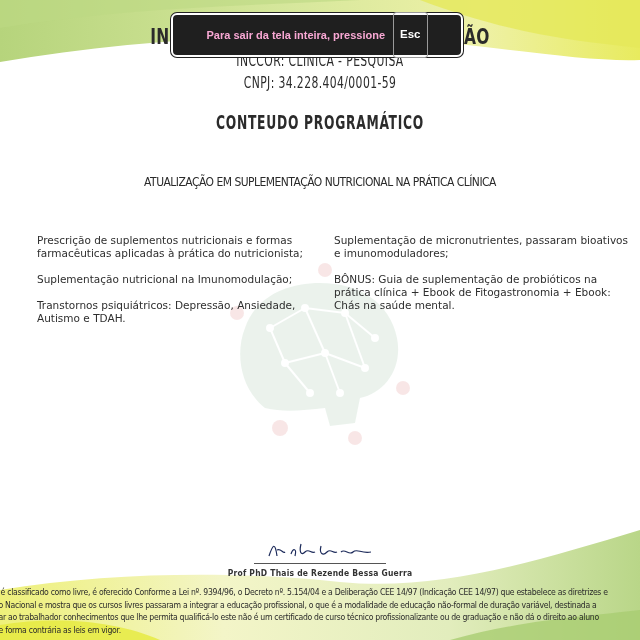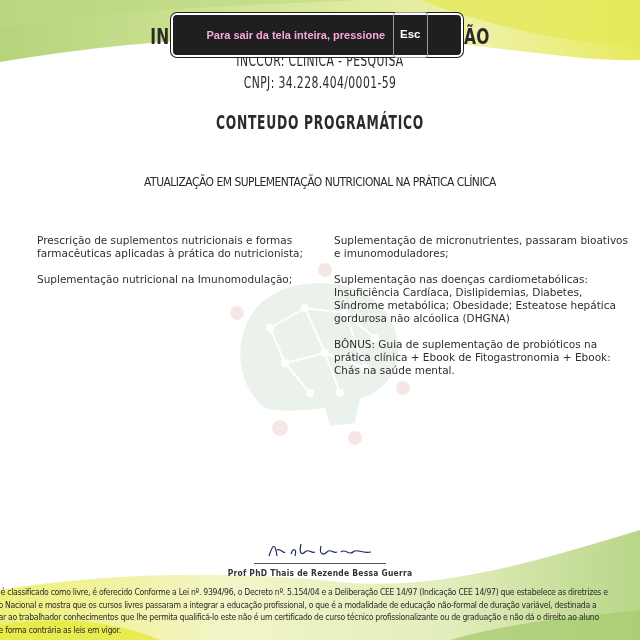--- a/index.html
+++ b/index.html
@@ -120,24 +120,24 @@
 <div class="header-line inst-title">INSTITUTO DE ENSINO E INTEGRAÇÃO</div>
 <div class="header-line inst-sub">INCCOR: CLINICA - PESQUISA</div>
 <div class="header-line inst-cnpj">CNPJ: 34.228.404/0001-59</div>
 <div class="header-line section-title">CONTEUDO PROGRAMÁTICO</div>
 
 <div class="course-title">ATUALIZAÇÃO EM SUPLEMENTAÇÃO NUTRICIONAL NA PRÁTICA CLÍNICA</div>
 
 <div class="col col-left">
   <p>Prescrição de suplementos nutricionais e formas farmacêuticas aplicadas à prática do nutricionista;</p>
   <p>Suplementação nutricional na Imunomodulação;</p>
+  <p>Transtornos psiquiátricos: Depressão, Ansiedade, Autismo e TDAH.</p>
 </div>
 <div class="col col-right">
   <p>Suplementação de micronutrientes, passaram bioativos e imunomoduladores;</p>
-  <p>Suplementação nas doenças cardiometabólicas: Insuficiência Cardíaca, Dislipidemias, Diabetes, Síndrome metabólica; Obesidade; Esteatose hepática gordurosa não alcóolica (DHGNA)</p>
   <p>BÔNUS: Guia de suplementação de probióticos na prática clínica + Ebook de Fitogastronomia + Ebook: Chás na saúde mental.</p>
 </div>
 
 <div class="sign-block">
   <svg class="signature" viewBox="0 0 110 24">
     <path d="M4,18 C8,6 10,4 12,18 M12,12 C16,10 18,16 20,14 M26,16 C28,10 32,10 30,18 M36,6 C34,14 36,18 40,14 C44,10 46,16 50,14 M56,8 C54,16 58,18 62,14 C66,10 68,16 72,14 M76,14 C80,10 84,18 88,14 C92,10 96,16 106,14" stroke="#1c2a5a" stroke-width="1.2" fill="none"></path>
   </svg>
   <div class="sign-line"></div>
   <div class="sign-name">Prof PhD Thais de Rezende Bessa Guerra</div>
 </div>

